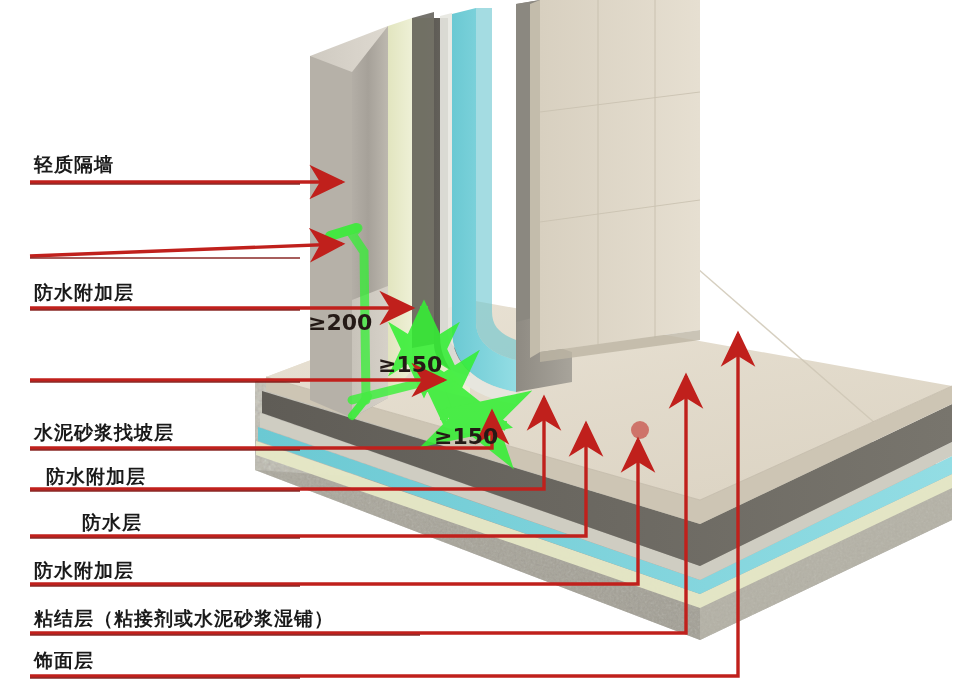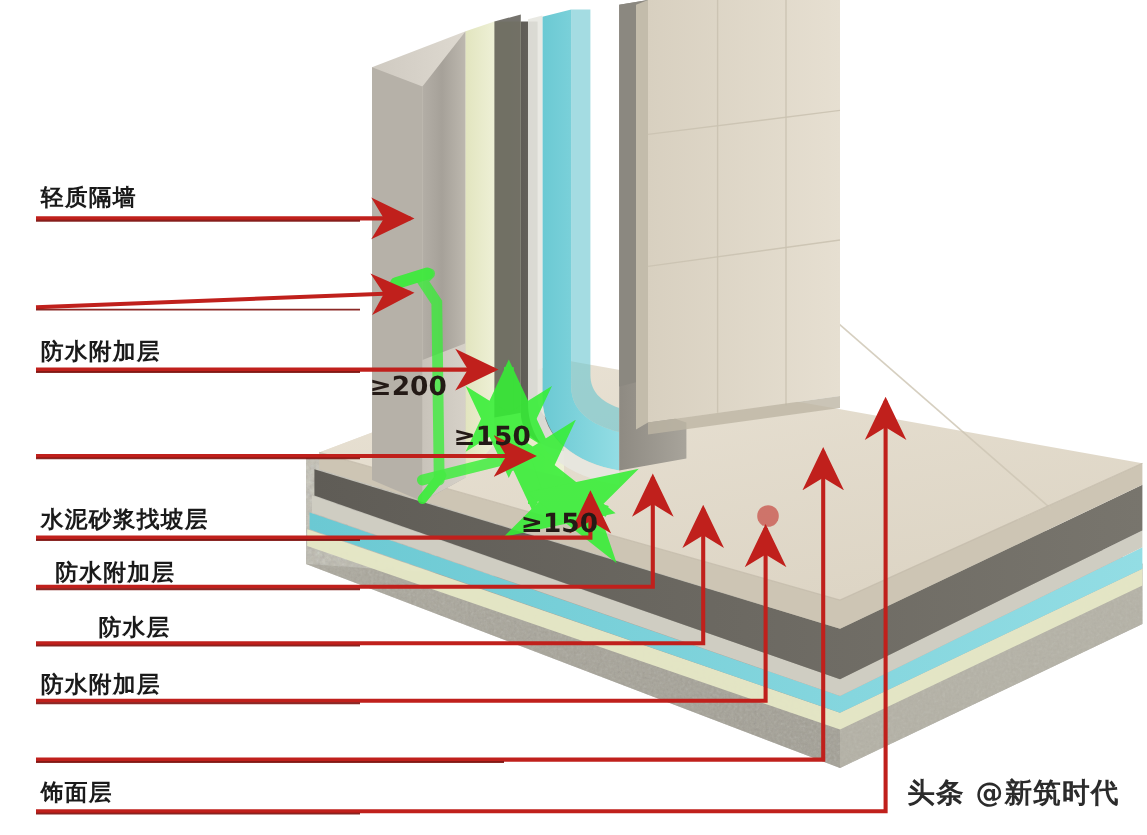--- a/index.html
+++ b/index.html
@@ -242,21 +242,21 @@
 
   <circle cx="640" cy="430" r="9" fill="#c0201c" opacity="0.55"></circle>
 </svg>
 
 <div class="label" style="left:34px;top:152px;">轻质隔墙</div>
 <div class="label" style="left:34px;top:280px;">防水附加层</div>
 <div class="label" style="left:34px;top:420px;">水泥砂浆找坡层</div>
 <div class="label" style="left:34px;top:464px;padding-left:12px;">防水附加层</div>
 <div class="label" style="left:34px;top:510px;padding-left:48px;">防水层</div>
 <div class="label" style="left:34px;top:558px;">防水附加层</div>
+<div class="label" style="left:34px;top:606px;">粘结层（粘接剂或水泥砂浆湿铺）</div>
 <div class="label" style="left:34px;top:648px;">饰面层</div>
 
 <div class="dim" style="left:308px;top:310px;">≥200</div>
 <div class="dim" style="left:378px;top:352px;">≥150</div>
 <div class="dim" style="left:434px;top:424px;">≥150</div>
 
-<div class="watermark">头条 @新筑时代</div>
 
 </div>
 
 </body></html>

